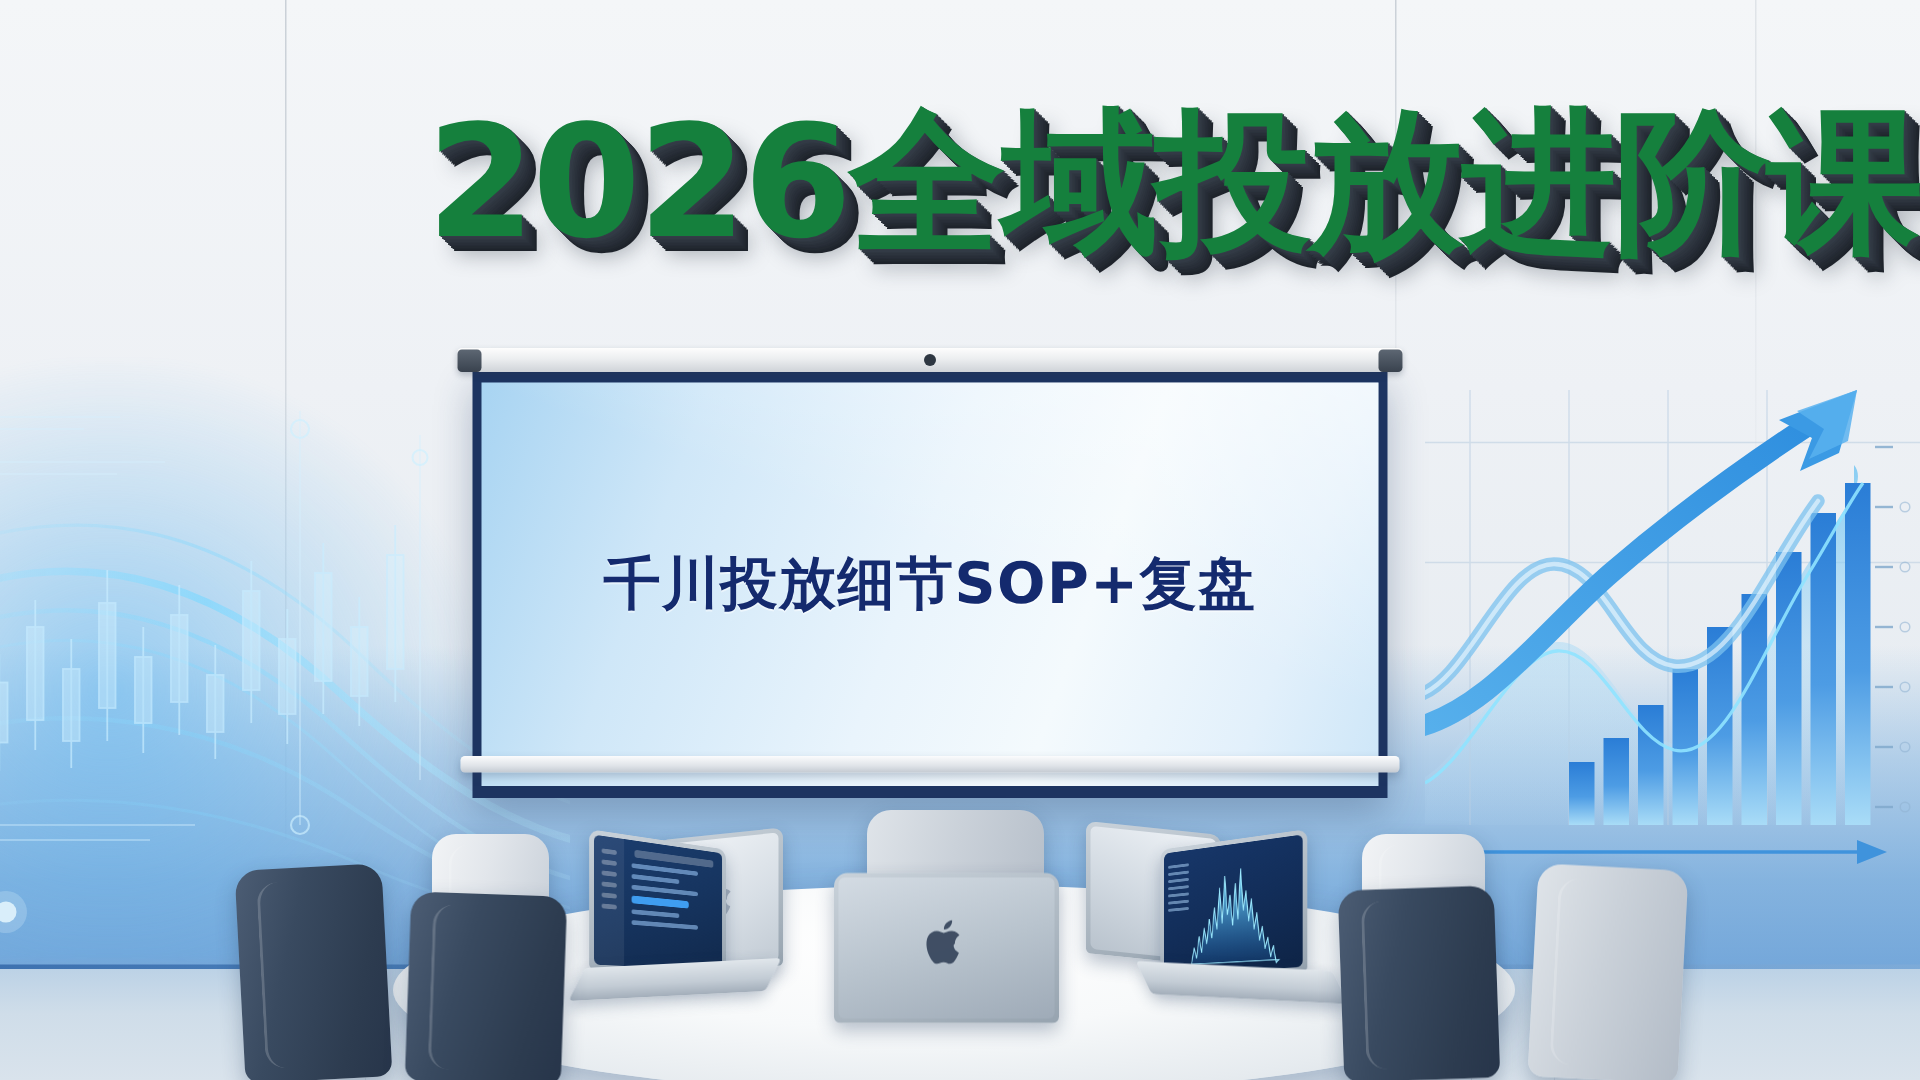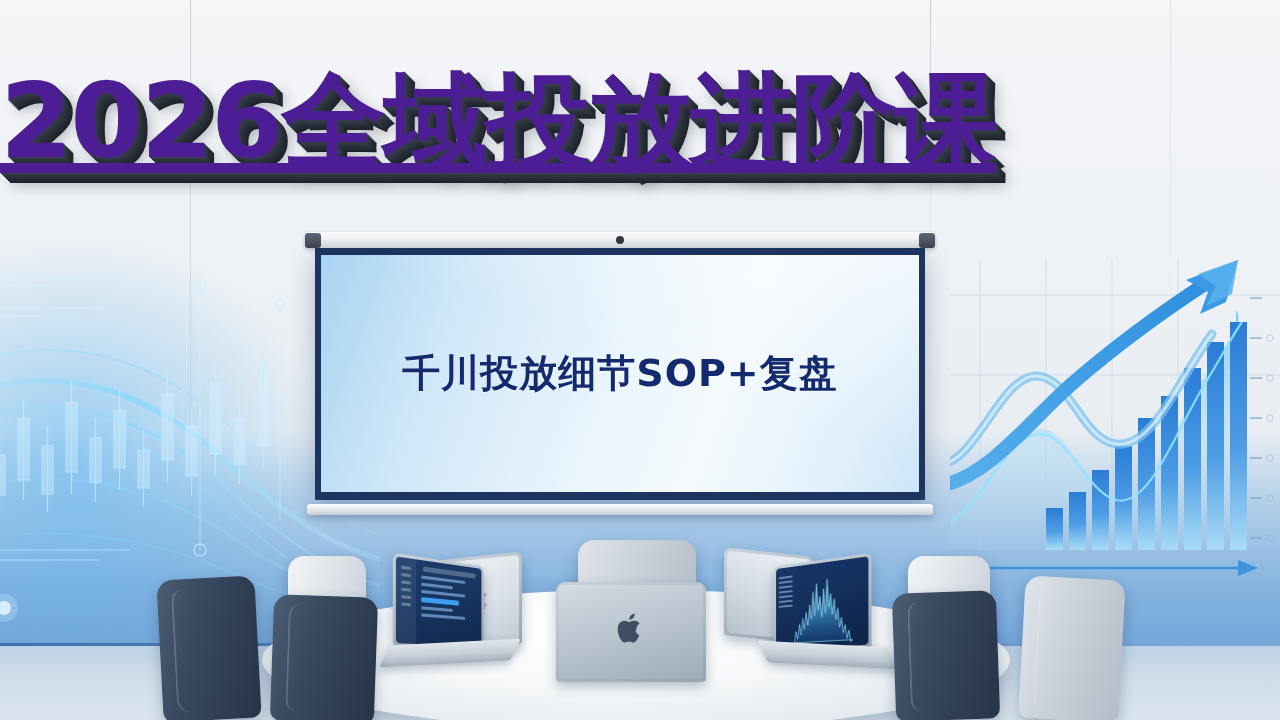--- a/index.html
+++ b/index.html
@@ -58,21 +58,21 @@
     box-shadow:0 2px 4px rgba(40,55,75,.28);
   }
   .proj-cap { position:absolute; top:1px; width:16px; height:15px; border-radius:3px;
     background:linear-gradient(180deg,#5d6773,#39424e); }
   .proj-cap.l{ left:0; } .proj-cap.r{ right:0; }
   .proj-knob {
     position:absolute; left:50%; top:4px; margin-left:-4px; width:8px; height:8px;
     border-radius:50%; background:#2e3742;
   }
   .proj-frame {
-    position:absolute; left:10px; top:16px; width:610px; height:252px;
+    position:absolute; left:10px; top:16px; width:610px; height:284px;
     background:#1d3461;
     padding:7px 6px 8px 6px;
     box-shadow:0 10px 24px rgba(30,55,95,.30);
   }
   .proj-screen {
     width:100%; height:100%;
     background:
       linear-gradient(110deg,#a8d4f2 0%, #cfe7f8 22%, #e9f4fc 48%, #f4fafd 66%, #e2f0fb 86%, #cde6f8 100%);
     display:flex; align-items:center; justify-content:center;
     position:relative; overflow:hidden;
@@ -94,35 +94,34 @@
   }
   .proj-bottombar{
     position:absolute; left:2px; top:272px; width:626px; height:11px; border-radius:3px;
     background:linear-gradient(180deg,#fbfcfd,#dfe3e8 60%,#c4cad2 100%);
     box-shadow:0 3px 6px rgba(40,60,90,.25);
   }
 
   
   .title {
     position:absolute; left:0; top:62px; width:1280px;
-    text-align:left;
+    text-align:right;
     font-family:"DejaVu Sans","Liberation Sans", sans-serif;
     font-weight:700;
     font-size:104px;
     line-height:118px;
     letter-spacing:-2px;
-    color:#4c1d95;
+    color:#15803d;
     white-space:nowrap;
     text-shadow:
       1px 1px 0 #343c47, 2px 2px 0 #323a45, 3px 3px 0 #2f3741,
       4px 4px 0 #2d343e, 5px 5px 0 #2a313b, 6px 6px 0 #282e38,
       7px 7px 0 #252b35, 8px 8px 0 #232931, 9px 9px 0 #20262e,
       10px 10px 0 #1e232b, 11px 12px 14px rgba(30,40,55,.35);
     z-index:30;
-    text-decoration:underline;
   }
 
   
   .table-top {
     position:absolute; left:262px; top:590px; width:748px; height:140px;
     background:radial-gradient(ellipse at 46% 28%, #ffffff 0%, #f7f9fa 40%, #e6ebef 72%, #d4dbe2 100%);
     border-radius:50% / 50%;
     box-shadow:0 10px 26px rgba(40,70,110,.28);
   }
   .table-edge {

